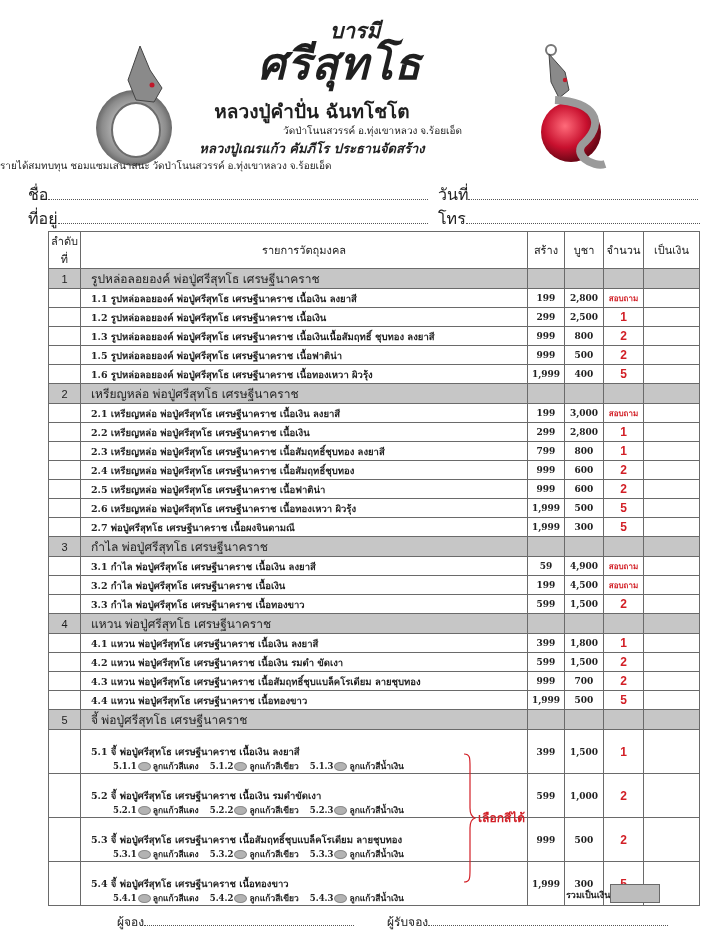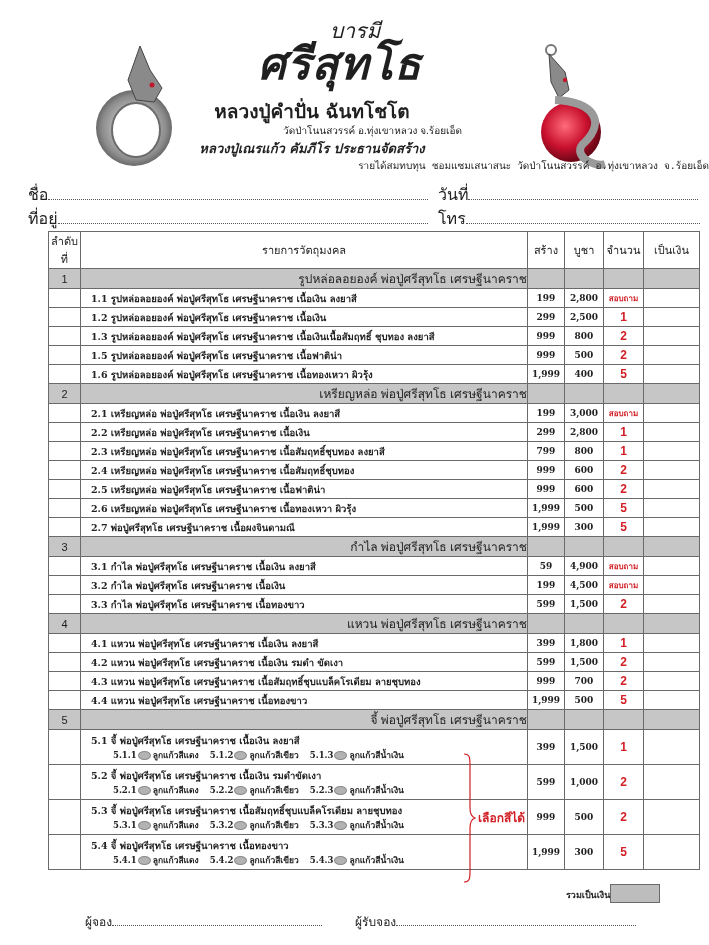--- a/index.html
+++ b/index.html
@@ -3,56 +3,56 @@
 <meta charset="utf-8">
 <style>
   * { box-sizing: border-box; margin: 0; padding: 0; }
   html, body { width: 709px; height: 945px; background: #ffffff; overflow: hidden; }
   body { position: relative; font-family: "DejaVu Sans", sans-serif; color: #1a1a1a; }
 
   
   .hdr { position: absolute; left: 0; top: 0; width: 709px; height: 178px; }
   .ring-img { position: absolute; left: 88px; top: 40px; width: 100px; height: 130px; }
   .pendant-img { position: absolute; left: 535px; top: 42px; width: 80px; height: 130px; }
-  .barami { position: absolute; left: 330px; top: 14px; font-family: "DejaVu Serif", serif; font-style: italic; font-size: 21px; font-weight: normal; color: #222; }
+  .barami { position: absolute; left: 330px; top: 14px; font-family: "DejaVu Serif", serif; font-style: italic; font-size: 21px; font-weight: bold; color: #222; }
   .srisuk { position: absolute; left: 240px; top: 28px; width: 200px; text-align: center; font-family: "DejaVu Serif", serif; font-style: italic; font-size: 44px; font-weight: bold; color: #1f1f1f; letter-spacing: 1px; }
   .lp1 { position: absolute; left: 0; top: 96px; width: 624px; text-align: center; font-family: "DejaVu Sans", sans-serif; font-size: 19px; font-weight: bold; color: #1f1f1f; }
   .temple { position: absolute; left: 0; top: 123px; width: 709px; text-align: center; font-family: "Liberation Sans", sans-serif; font-size: 10px; color: #222; padding-left: 36px; }
   .lp2 { position: absolute; left: 0; top: 138px; width: 624px; text-align: center; font-family: "DejaVu Serif", serif; font-style: italic; font-weight: bold; font-size: 13px; color: #1f1f1f; }
-  .income { position: absolute; left: 0; top: 158px; width: 709px; text-align: right; font-family: Liberation Mono, monospace; font-size: 10px; color: #222; }
+  .income { position: absolute; left: 0; top: 158px; width: 709px; text-align: left; font-family: Liberation Sans, sans-serif; font-size: 10px; color: #222; }
 
   
   .fline { position: absolute; font-family: "Liberation Sans", sans-serif; font-size: 16px; color: #222; white-space: nowrap; overflow: hidden; }
   .dots { border-bottom: 1px dotted #555; display: inline-block; height: 11px; vertical-align: baseline; }
 
   
   .tbl { position: absolute; left: 48px; top: 231px; width: 651px; border-collapse: collapse; table-layout: fixed; font-family: "DejaVu Serif", serif; }
   .tbl td, .tbl th { border: 1px solid #6a6a6a; }
   .tbl th { height: 20px; font-family: "Liberation Sans", sans-serif; font-weight: normal; font-size: 11px; color: #222; text-align: center; background: #fff; }
   .tbl tr.sec td { background: #c6c6c6; height: 19px; font-family: "Liberation Sans", sans-serif; font-size: 12px; color: #1e1e1e; }
   .tbl tr.sec td.no { text-align: center; font-size: 11px; }
-  .tbl tr.sec td.title { padding-left: 20px; text-align: right; }
+  .tbl tr.sec td.title { padding-left: 10px; }
   .tbl tr.it td { height: 19px; font-size: 9.5px; font-weight: bold; color: #222; }
   .tbl tr.it td.name { padding-left: 10px; white-space: nowrap; overflow: hidden; }
   .tbl tr.it td.num { text-align: center; font-size: 9px; }
   .tbl tr.it td.qty { text-align: center; color: #d21f26; font-size: 12px; font-weight: bold; font-family: "Liberation Sans", sans-serif; }
   .tbl tr.it td.qty.ask { font-size: 8px; }
   .tbl tr.big td { height: 35px; }
-  .tbl tr.big td.name { line-height: 14px; padding-top: 1px; }
+  .tbl tr.big td.name { line-height: 14px; padding-top: 15px; }
   .sub { display: block; padding-left: 22px; font-size: 8.5px; }
   .bead { display: inline-block; width: 13px; height: 9px; border-radius: 50%; background: #b3b3b3; border: 1px solid #8a8a8a; vertical-align: middle; margin: 0 2px 0 1px; }
   .sub .opt { margin-right: 8px; }
 
   .brace { position: absolute; left: 462px; top: 752px; width: 14px; height: 132px; }
   .choose { position: absolute; left: 478px; top: 808px; font-family: Liberation Serif, serif; font-size: 12px; font-weight: bold; color: #d21f26; }
 
   .total-lbl { position: absolute; left: 566px; top: 888px; font-family: "DejaVu Serif", serif; font-size: 9px; font-weight: bold; color: #222; }
   .total-box { position: absolute; left: 610px; top: 884px; width: 50px; height: 19px; background: #bdbdbd; border: 1px solid #6a6a6a; }
 
-  .sig { position: absolute; top: 912px; font-family: Liberation Mono, monospace; font-size: 12px; color: #222; white-space: nowrap; }
+  .sig { position: absolute; top: 912px; font-family: Liberation Mono, monospace; font-size: 12px; color: #222; white-space: nowrap; margin-left: 32px; }
 </style>
 </head>
 <body>
 
 <div class="hdr">
   <svg class="ring-img" viewBox="0 0 100 130">
     <defs>
       <radialGradient id="rg1" cx="50%" cy="50%" r="60%">
         <stop offset="0%" stop-color="#f2f2f2"></stop>
           <stop offset="70%" stop-color="#8c8c8c"></stop>

